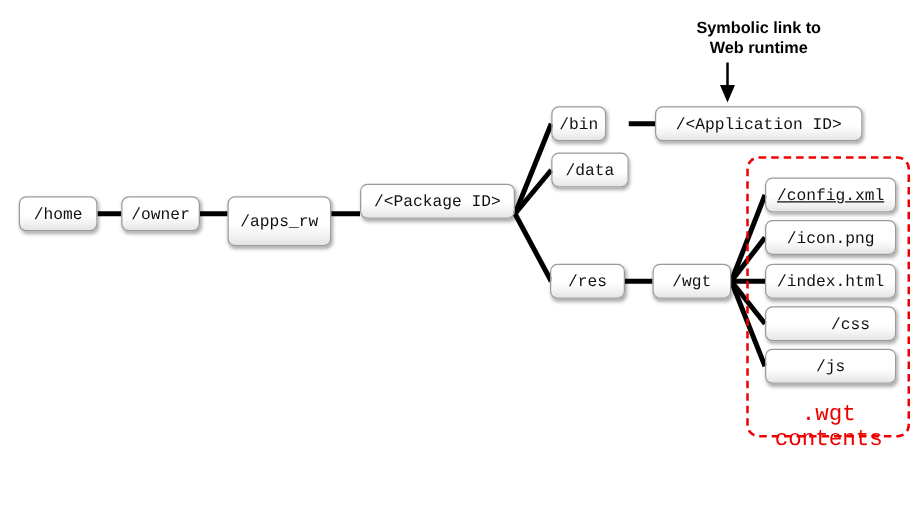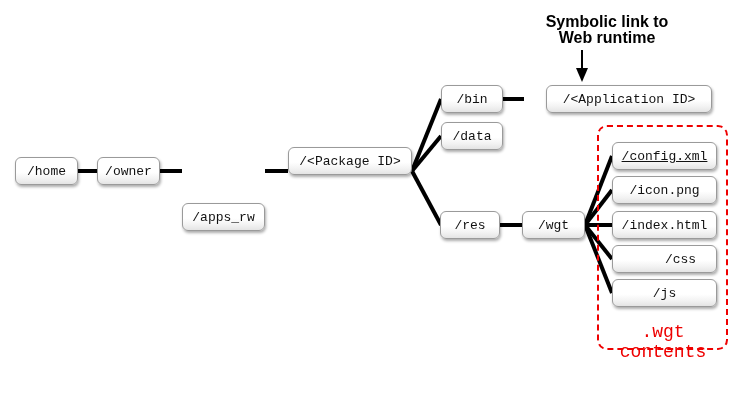--- a/index.html
+++ b/index.html
@@ -70,21 +70,21 @@
     color: #ee0000;
     z-index: 4;
   }
   #symlink-note {
     position: absolute;
     left: 507px;
     top: 14px;
     width: 200px;
     text-align: center;
     font-family: "Liberation Sans", sans-serif;
-    font-size: 16px;
+    font-size: 13px;
     font-weight: bold;
     color: #000000;
     line-height: 16px;
     z-index: 4;
   }
   #symlink-note span {
     display: block;
   }
 </style>
 </head>
@@ -127,38 +127,38 @@
 
   <div id="wgt-group"></div>
   <div id="wgt-caption">.wgt contents</div>
 
   <div class="node" style="left:15px;  top:157px; width:63px;  height:28px;">
     <span class="node-label">/home</span>
   </div>
   <div class="node" style="left:97px;  top:157px; width:63px;  height:28px;">
     <span class="node-label">/owner</span>
   </div>
-  <div class="node" style="left:182px; top:157px; width:83px;  height:28px;margin-top:46px;">
+  <div class="node" style="left:182px; top:157px; width:83px;  height:40px;">
     <span class="node-label">/apps_rw</span>
   </div>
   <div class="node" style="left:288px; top:147px; width:124px; height:28px;">
     <span class="node-label">/&lt;Package ID&gt;</span>
   </div>
 
-  <div class="node" style="left:441px; top:85px;  width:62px;  height:28px;">
+  <div class="node" style="left:441px; top:85px;  width:44px;  height:28px;">
     <span class="node-label">/bin</span>
   </div>
   <div class="node" style="left:441px; top:122px; width:62px;  height:28px;">
     <span class="node-label">/data</span>
   </div>
   <div class="node" style="left:440px; top:211px; width:60px;  height:28px;">
     <span class="node-label">/res</span>
   </div>
 
-  <div class="node" style="left:524px; top:85px;  width:166px; height:28px;margin-left:22px;">
+  <div class="node" style="left:524px; top:85px;  width:166px; height:28px;">
     <span class="node-label">/&lt;Application ID&gt;</span>
   </div>
   <div class="node" style="left:522px; top:211px; width:63px;  height:28px;">
     <span class="node-label">/wgt</span>
   </div>
 
   <div class="node" style="left:612px; top:142px; width:105px; height:28px;text-decoration:underline;">
     <span class="node-label">/config.xml</span>
   </div>
   <div class="node" style="left:612px; top:176px; width:105px; height:28px;">

